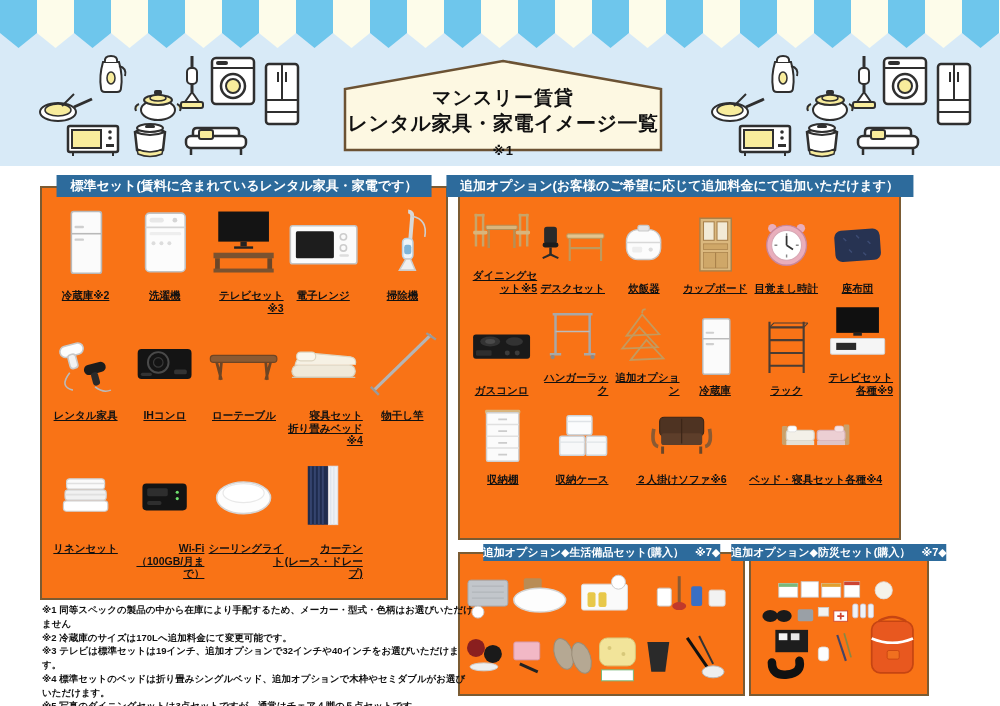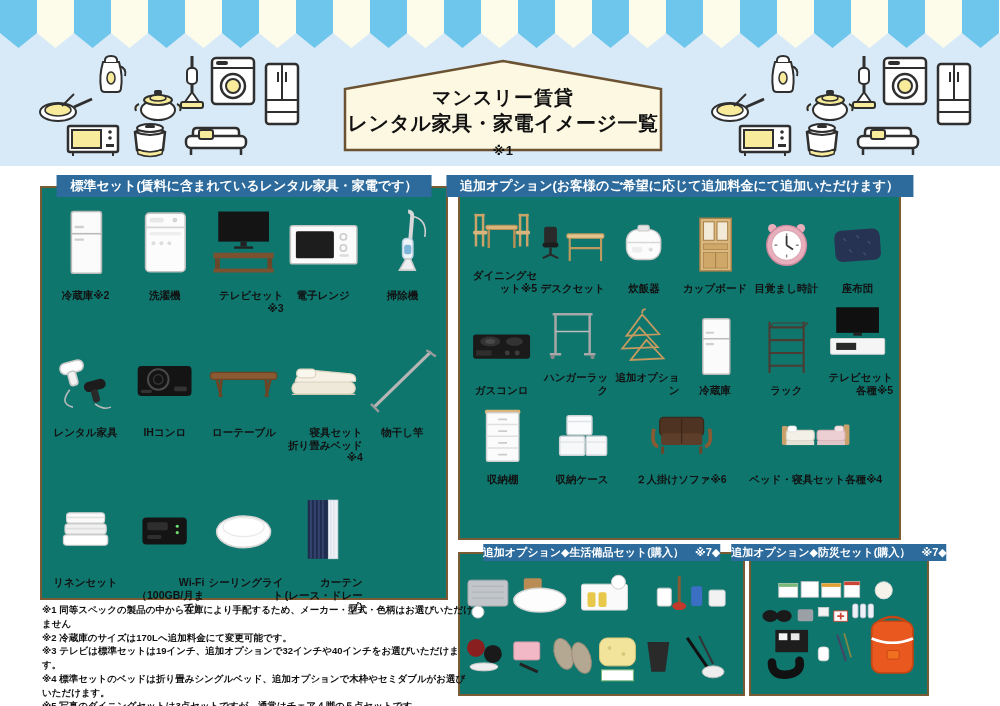--- a/index.html
+++ b/index.html
@@ -15,27 +15,27 @@
   .decor-icon svg{display:block;}
   
   .plaque{position:absolute;left:342px;top:58px;width:322px;height:95px;}
   .plaque svg{position:absolute;left:0;top:0;}
   .plaque-line1{position:absolute;top:27px;left:0;width:100%;text-align:center;
                 font-weight:bold;font-size:19px;letter-spacing:1px;}
   .plaque-line2{position:absolute;top:52px;left:0;width:100%;text-align:center;
                 font-weight:bold;font-size:20px;letter-spacing:.5px;}
   .plaque-note{font-size:13px;font-weight:bold;}
   
-  .panel{position:absolute;background:#0f766e;border:2px solid var(--panel-border,#7b5b33);box-sizing:border-box;}
+  .panel{position:absolute;background:#f97316;border:2px solid var(--panel-border,#7b5b33);box-sizing:border-box;text-decoration:underline;}
   .panel-header{position:absolute;top:-13px;left:50%;transform:translateX(-50%);
                 background:var(--header-blue,#2d6b9c);color:#fff;font-weight:bold;font-size:13px;
                 white-space:nowrap;padding:3px 14px;line-height:1.2;}
   #standard-panel{left:40px;top:186px;width:408px;height:414px;}
   #option-panel{left:458px;top:186px;width:443px;height:354px;}
-  #standard-grid{display:grid;grid-template-columns:repeat(5,1fr);padding:14px 4px 0;row-gap:25px;}
+  #standard-grid{display:grid;grid-template-columns:repeat(5,1fr);padding:14px 4px 0;row-gap:8px;}
   .opt-rows{padding:12px 6px 0;}
   .opt-row{display:flex;align-items:flex-end;margin-bottom:8px;}
   .cell{display:flex;flex-direction:column;align-items:center;min-width:0;flex:1;}
   .p-icon{height:84px;width:100%;display:flex;align-items:flex-end;justify-content:center;}
   .p-icon svg{height:100%;max-width:100%;}
   #option-panel .p-icon{height:66px;}
   .p-label{font-weight:bold;font-size:10.5px;text-align:right;white-space:pre-line;
            line-height:1.2;margin-top:3px;color:#111;}
   
   #life-box{left:458px;top:552px;width:287px;height:144px;}
@@ -551,21 +551,21 @@
           </div>
           <div class="cell">
             <div class="p-icon">
               <svg viewBox="0 0 100 90">
                 <rect x="20" y="6" width="60" height="36" fill="#101010"></rect>
                 <rect x="44" y="42" width="12" height="4" fill="#222"></rect>
                 <rect x="12" y="50" width="76" height="22" rx="2" fill="#f5f5f5" stroke="#d5d5d5" stroke-width="1.5"></rect>
                 <rect x="20" y="56" width="28" height="10" fill="#2a2a2a"></rect>
               </svg>
             </div>
-            <div class="p-label">テレビセット各種※5</div>
+            <div class="p-label">テレビセット各種※9</div>
           </div>
         </div>
         <div class="opt-row">
           <div class="cell" style="flex: 1 1 0%;">
             <div class="p-icon">
               <svg viewBox="0 0 100 90">
                 <rect x="26" y="8" width="48" height="6" rx="2" fill="#d9b57c"></rect>
                 <rect x="28" y="12" width="44" height="66" rx="2" fill="#fbfbfb" stroke="#d0d0d0" stroke-width="2"></rect>
                 <path d="M28 28 h44 M28 44 h44 M28 60 h44" stroke="#e0e0e0" stroke-width="2"></path>
                 <path d="M44 21 h12 M44 37 h12 M44 53 h12 M44 69 h12" stroke="#cccccc" stroke-width="2.5"></path>

